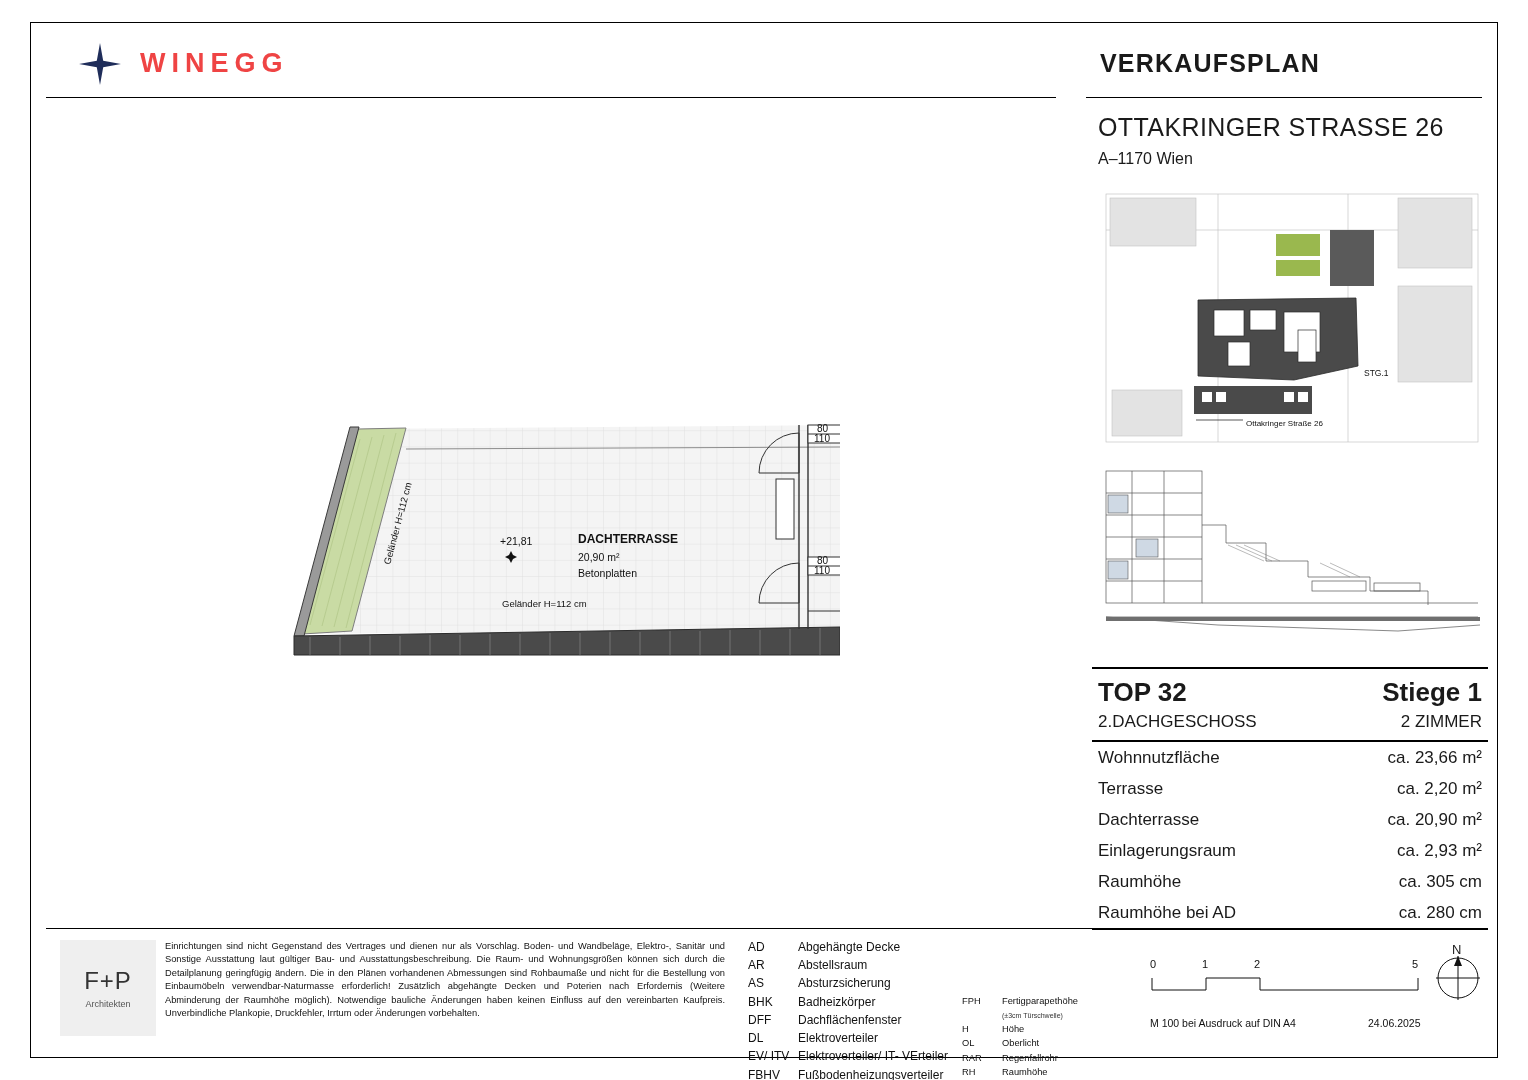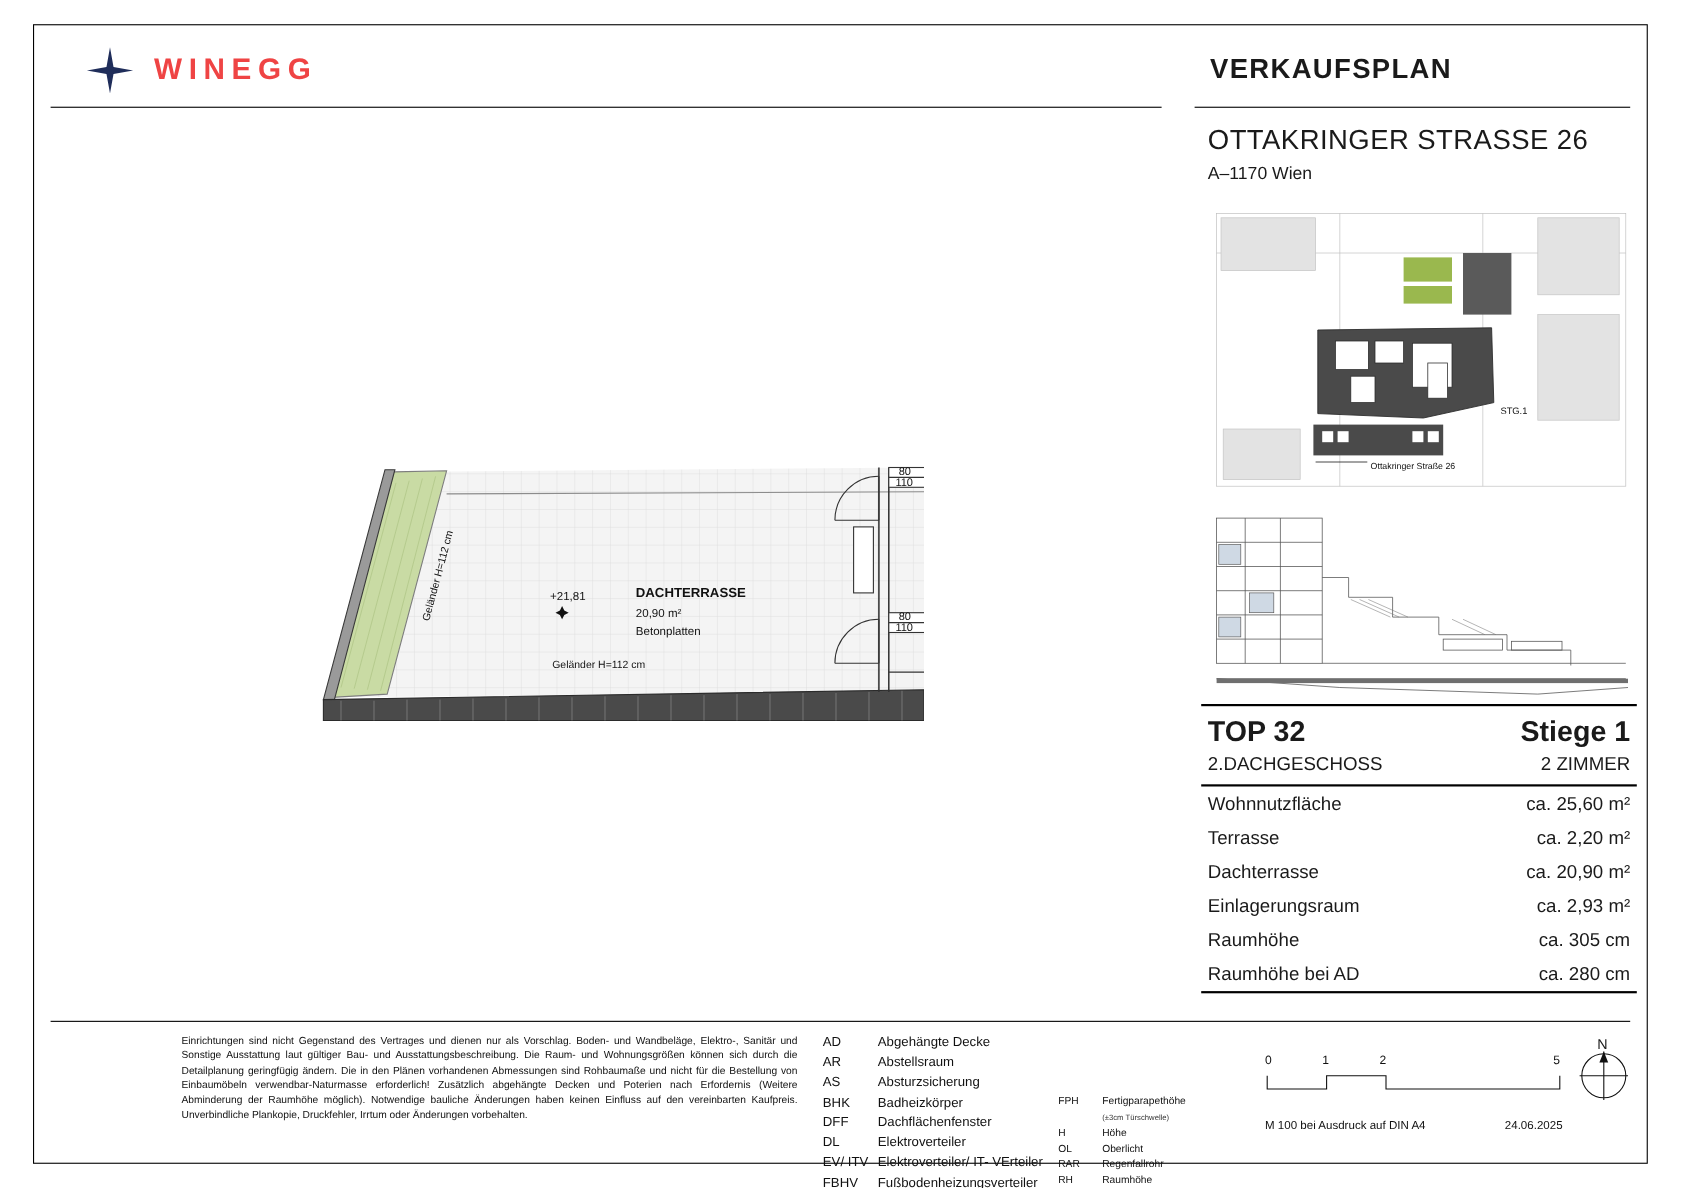--- a/index.html
+++ b/index.html
@@ -100,21 +100,21 @@
     position: absolute;
     left: 1098px;
     top: 465px;
     width: 390px;
     height: 185px;
     overflow: hidden;
   }
   .top-block {
     position: absolute;
     left: 1092px;
-    top: 640px;
+    top: 667px;
     width: 396px;
   }
   .top-block .hr-top {
     border-top: 2px solid #000;
   }
   .top-row1 {
     display: flex;
     justify-content: space-between;
     align-items: baseline;
     padding: 8px 6px 2px 6px;
@@ -364,21 +364,21 @@
       <div class="l">TOP 32</div>
       <div class="r">Stiege 1</div>
     </div>
     <div class="top-row2">
       <div class="l">2.DACHGESCHOSS</div>
       <div class="r">2 ZIMMER</div>
     </div>
 
     <div class="spec-row">
       <div>Wohnnutzfläche</div>
-      <div>ca. 25,60 m²</div>
+      <div>ca. 23,66 m²</div>
     </div>
     <div class="spec-row">
       <div>Terrasse</div>
       <div>ca. 2,20 m²</div>
     </div>
     <div class="spec-row">
       <div>Dachterrasse</div>
       <div>ca. 20,90 m²</div>
     </div>
     <div class="spec-row">
@@ -487,20 +487,24 @@
       <text x="298" y="146" font-family="Liberation Sans, sans-serif" font-size="10.5" fill="#111">20,90 m²</text>
       <text x="298" y="162" font-family="Liberation Sans, sans-serif" font-size="10.5" fill="#111">Betonplatten</text>
 
       <text transform="translate(110,150) rotate(-75)" font-family="Liberation Sans, sans-serif" font-size="9.5" fill="#111">Geländer H=112 cm</text>
       <text x="222" y="192" font-family="Liberation Sans, sans-serif" font-size="9.5" fill="#111">Geländer H=112 cm</text>
     </svg>
   </div>
 
   <div class="footer-sep"></div>
 
+  <div class="fp-logo">
+    <div class="fp">F+P</div>
+    <div class="arch">Architekten</div>
+  </div>
 
   <div class="disclaimer">Einrichtungen sind nicht Gegenstand des Vertrages und dienen nur als Vorschlag. Boden- und Wandbeläge, Elektro-, Sanitär und Sonstige Ausstattung laut gültiger Bau- und Ausstattungsbeschreibung. Die Raum- und Wohnungsgrößen können sich durch die Detailplanung geringfügig ändern. Die in den Plänen vorhandenen Abmessungen sind Rohbaumaße und nicht für die Bestellung von Einbaumöbeln  verwendbar-Naturmasse erforderlich! Zusätzlich abgehängte Decken und Poterien nach Erfordernis (Weitere Abminderung der Raumhöhe möglich). Notwendige bauliche Änderungen haben keinen Einfluss auf den vereinbarten Kaufpreis. Unverbindliche Plankopie, Druckfehler, Irrtum oder Änderungen vorbehalten.</div>
 
   <div class="abbrev">
     <table>
       <tbody>
           <tr>
         <td class="code">AD</td>
         <td>Abgehängte Decke</td>
       </tr>

